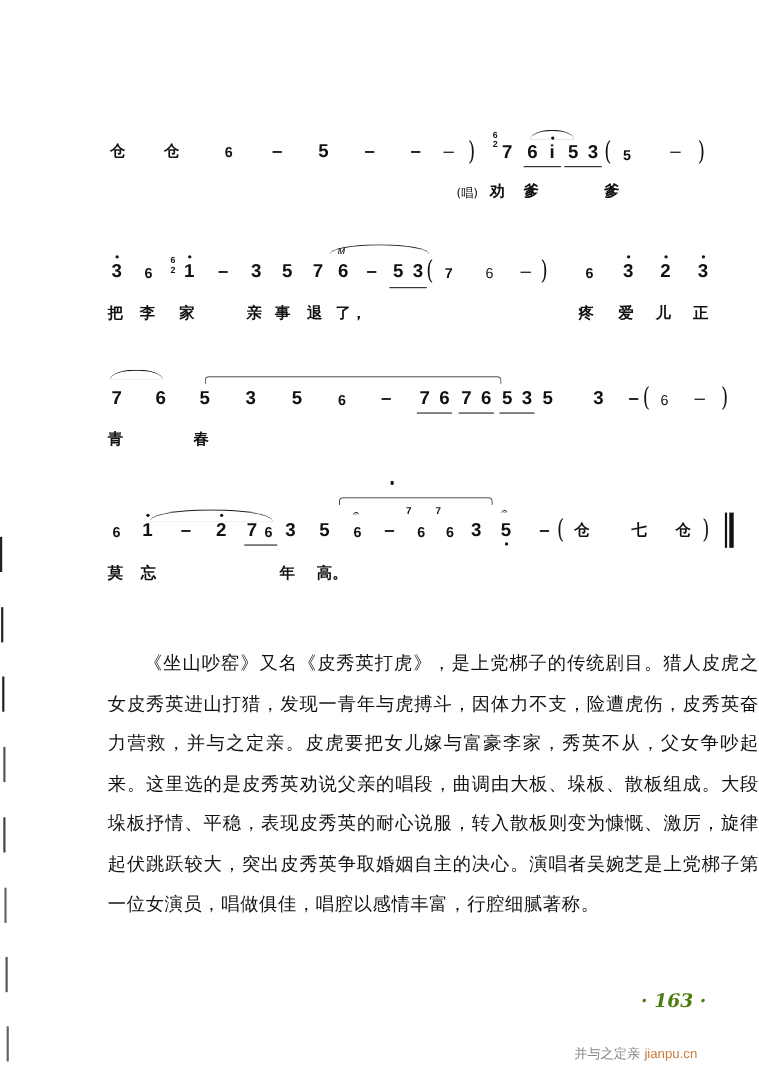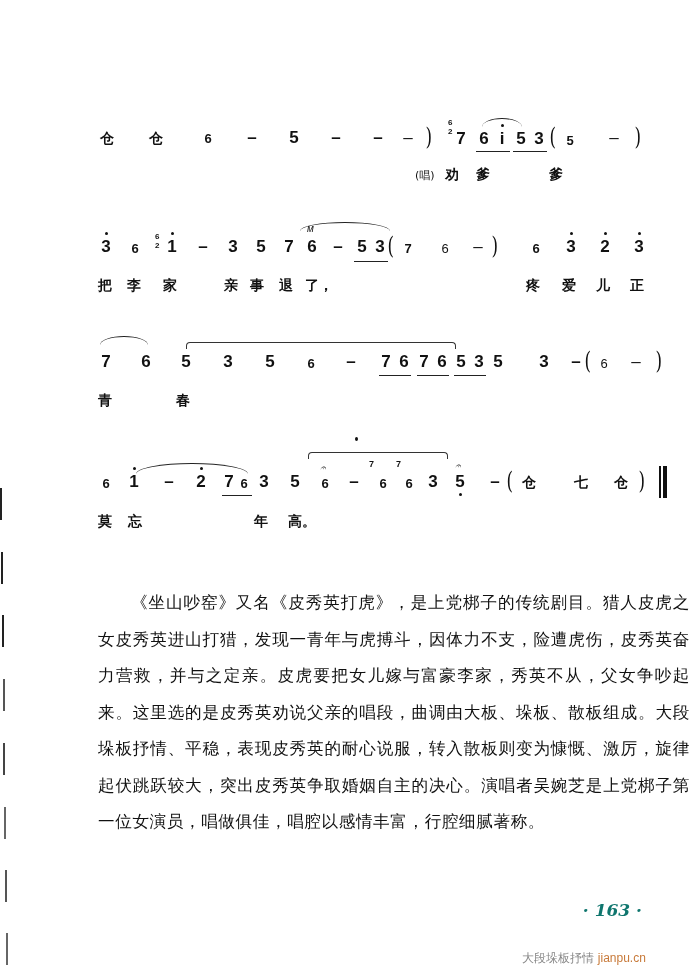--- a/index.html
+++ b/index.html
@@ -15,21 +15,21 @@
   .ulbar { position:absolute; height:1px; background:#222; }
   .slur { position:absolute; border-top:1.3px solid #222; border-radius:50% 50% 0 0 / 100% 100% 0 0; height:8px; }
   .bracket-line { position:absolute; border-top:1px solid #333; height:6px; border-left:1px solid #333; border-right:1px solid #333; border-radius:4px 4px 0 0; }
   .paren { position:absolute; font-family:"DejaVu Serif", serif; font-size:24px; line-height:24px; color:#111; transform:scaleX(0.7); }
   .lyric { position:absolute; font-family:"DejaVu Sans", sans-serif; font-size:14px; line-height:16px; color:#111; font-weight:bold; }
   .cang { position:absolute; font-family:"DejaVu Sans", sans-serif; font-size:14px; line-height:20px; color:#111; font-weight:bold; }
   .prose { position:absolute; left:98px; width:592px; font-family:"DejaVu Sans", sans-serif; font-size:16.6px; line-height:36.5px; color:#111; }
   .prose p { margin:0; text-indent:33px; text-align:justify; letter-spacing:0.6px; }
   .endbar { position:absolute; top:466px; height:32px; background:#111; }
   .margin-mark { position:absolute; background:#222; width:2px; }
-  .page-num { position:absolute; right:48px; top:900px; font-family:"DejaVu Serif", serif; font-style:italic; font-weight:bold; font-size:17px; color:#0f766e; }
+  .page-num { position:absolute; right:48px; top:900px; font-family:"DejaVu Serif", serif; font-style:italic; font-weight:bold; font-size:17px; color:#4d7c0f; }
   .watermark { position:absolute; left:522px; top:950px; font-size:12px; color:#888; font-family:"DejaVu Sans", sans-serif; }
   .watermark .wm-latin { color:#c87a3a; font-family:"Liberation Sans", sans-serif; }
 </style>
 </head>
 <body>
 
 <div>
   <span class="cang" style="left:100px;top:128px;">仓</span>
   <span class="cang" style="left:149px;top:128px;">仓</span>
   <span class="note small" style="left:200px;top:129px;">6</span>
@@ -174,15 +174,15 @@
   <div class="margin-mark" style="left:2px;top:615px;height:32px;"></div>
   <div class="margin-mark" style="left:3px;top:679px;height:32px;background:#555;"></div>
   <div class="margin-mark" style="left:3px;top:743px;height:32px;background:#444;"></div>
   <div class="margin-mark" style="left:4px;top:807px;height:32px;background:#666;"></div>
   <div class="margin-mark" style="left:5px;top:870px;height:32px;background:#555;"></div>
   <div class="margin-mark" style="left:6px;top:933px;height:32px;background:#666;"></div>
 </div>
 
 <div class="page-num">· 163 ·</div>
 <div class="watermark">
-  <span>大段垛板抒情</span>
+  <span>并与之定亲</span>
   <span class="wm-latin">jianpu.cn</span>
 </div>
 
 </body></html>

